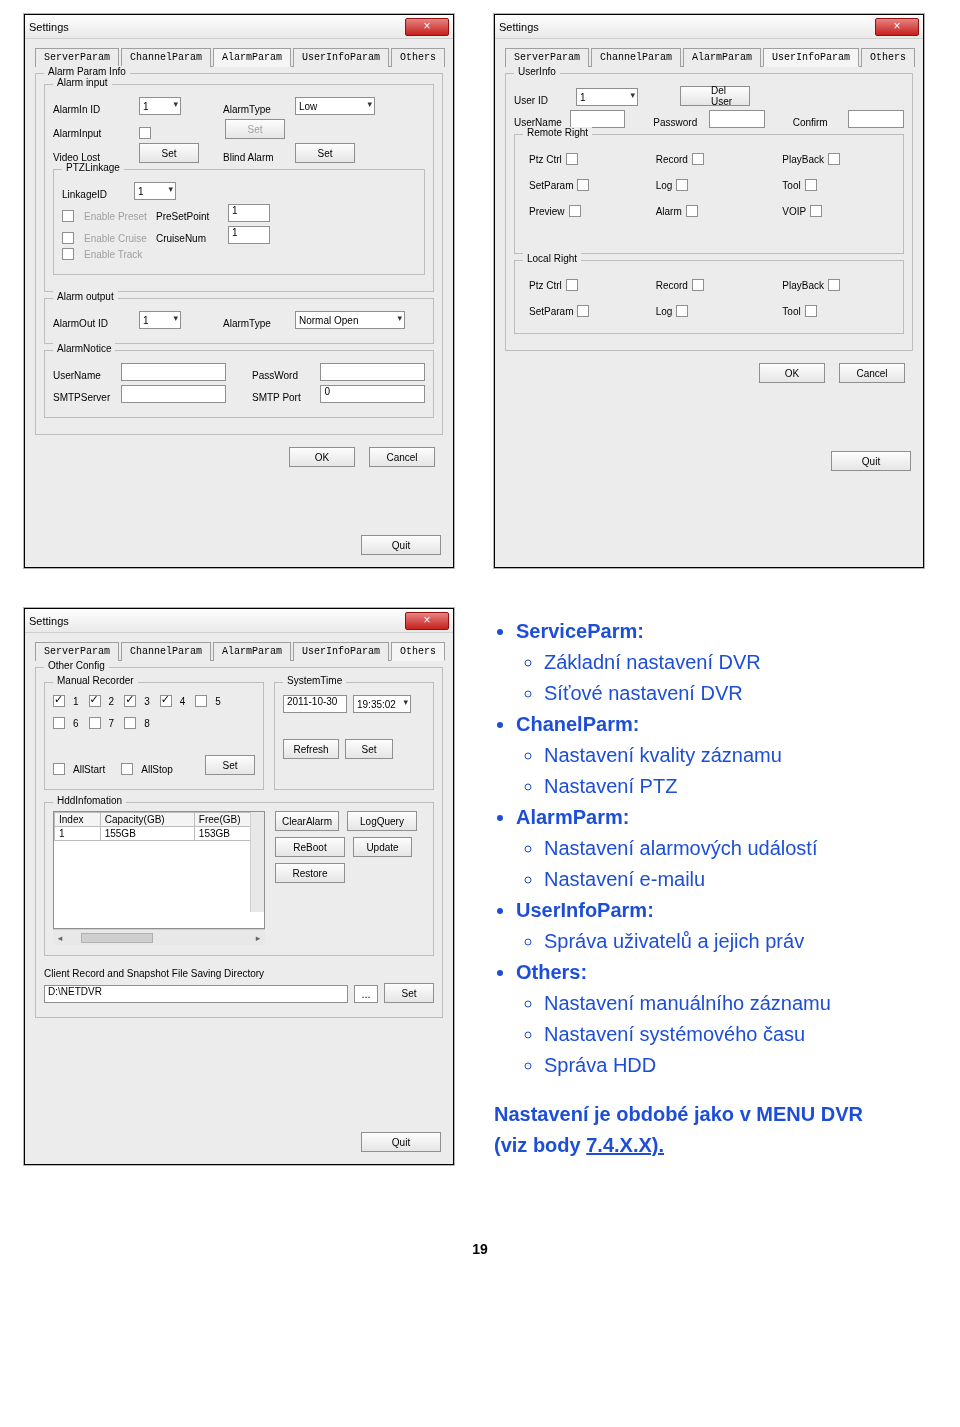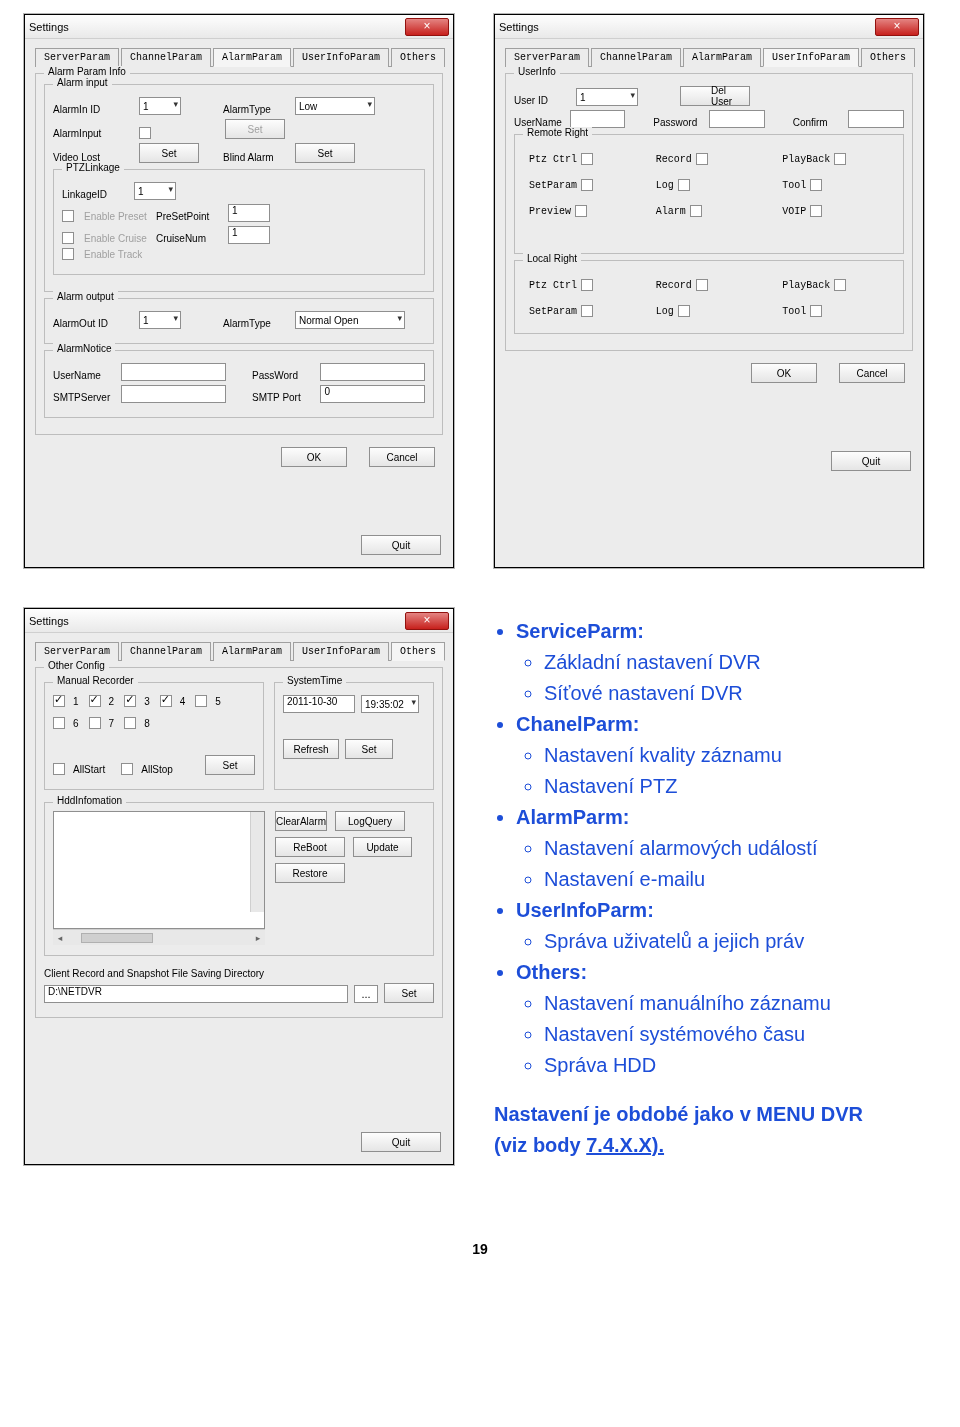--- a/index.html
+++ b/index.html
@@ -108,21 +108,21 @@
     padding: 0 12px;
     font-size: 10px;
     display: inline-flex;
     align-items: center;
     justify-content: center;
   }
   .btn-disabled { color: #a0a0a0; }
   .chk { width: 12px; height: 12px; border: 1px solid #8f8f8f; background: #fff; display:inline-block; vertical-align: middle; margin-right:4px; position:relative;}
   .chk.checked::after { content:"✓"; position:absolute; top:-3px; left:0; font-size:11px; }
 
-  .btnbar { display: flex; justify-content: flex-end; gap: 22px; margin-top: 12px; padding-right: 8px; }
+  .btnbar { display: flex; justify-content: flex-end; gap: 14px; margin-top: 12px; padding-right: 8px; }
   .quitbar { display:flex; justify-content:flex-end; padding: 60px 12px 12px 12px; }
 
   
   .row2 { display:flex; gap:40px; align-items:flex-start; }
   .window3 { width: 430px; }
   .textcol {
     flex: 1;
     min-width: 400px;
     padding-top: 8px;
     font-family: Arial, sans-serif;
@@ -142,21 +142,21 @@
   .scrollbar { position:absolute; right:0; top:0; bottom:16px; width:14px; background:#e8e8e8; border-left:1px solid #cfcfcf;}
   .hscroll { height:16px; background:#e8e8e8; border-top:1px solid #cfcfcf; display:flex; align-items:center;}
   .hscroll .thumb { height:10px; width: 34%; background:#cfcfcf; margin-left:14px; border:1px solid #b0b0b0;}
   .hscroll .arr { width:14px; text-align:center; color:#666; font-size:9px;}
 
   .dotted { border:1px solid #8f8f8f; background:#fff; width:24px; height:18px; text-align:center; line-height:16px;}
 
   .flexgap { display:flex; align-items:center; gap:8px;}
   .pagenum { text-align:center; font-size:14px; margin-top:60px; font-weight:bold; }
 
-  .grid3 { display:grid; grid-template-columns: repeat(3, 1fr); row-gap:14px; column-gap:20px; margin: 10px 6px 6px 6px; font-family: Liberation Mono, monospace;}
+  .grid3 { display:grid; grid-template-columns: repeat(3, 1fr); row-gap:14px; column-gap:20px; margin: 10px 6px 6px 6px;}
   .chkpair { display:flex; align-items:center; font-size:10px; gap:4px;}
 
 </style>
 </head>
 <body>
 
 <div class="page">
 
   <div class="row">
 
@@ -423,47 +423,61 @@
                     <span class="chk"></span>
                     <span>AllStop</span>
                   </span>
                 <span style="flex:1;"></span>
                 <span class="btn" style="width:50px;">Set</span>
               </div>
             </div>
             <div class="group" style="width:160px;">
               <div class="group-title">SystemTime</div>
               <div class="frow">
-                <span class="input" style="width:72px;">2011-10-30</span>
+                <span class="input" style="width:64px;">2011-10-30</span>
                 <span class="select" style="width:58px;">19:35:02</span>
               </div>
               <div class="frow" style="margin-top:26px;">
                 <span class="btn" style="width:56px;">Refresh</span>
                 <span class="btn" style="width:48px;">Set</span>
               </div>
             </div>
           </div>
 
           <div class="group">
             <div class="group-title">HddInfomation</div>
             <div style="display:flex; gap:10px;">
               <div style="flex:1;">
                 <div class="hddwrap">
+                  <table class="hdd">
+                    <tbody>
+                        <tr>
+                      <th>Index</th>
+                      <th>Capacity(GB)</th>
+                      <th>Free(GB)</th>
+                    </tr>
+                    <tr>
+                      <td>1</td>
+                      <td>155GB</td>
+                      <td>153GB</td>
+                    </tr>
+                  </tbody>
+                    </table>
                   <div class="scrollbar"></div>
                 </div>
                 <div class="hscroll">
                   <span class="arr">◂</span>
                     <div class="thumb"></div>
                     <span style="flex:1"></span>
                     <span class="arr">▸</span>
                 </div>
               </div>
               <div style="width:150px; display:flex; flex-direction:column; gap:6px;">
                 <div class="flexgap">
-                    <span class="btn" style="width:52px;">ClearAlarm</span>
+                    <span class="btn" style="width:64px;">ClearAlarm</span>
                     <span class="btn" style="width:70px;">LogQuery</span>
                   </div>
                 <div class="flexgap">
                     <span class="btn" style="width:70px;">ReBoot</span>
                     <span class="btn" style="width:59px;">Update</span>
                   </div>
                 <div class="flexgap">
                     <span class="btn" style="width:70px;">Restore</span>
                   </div>
               </div>

